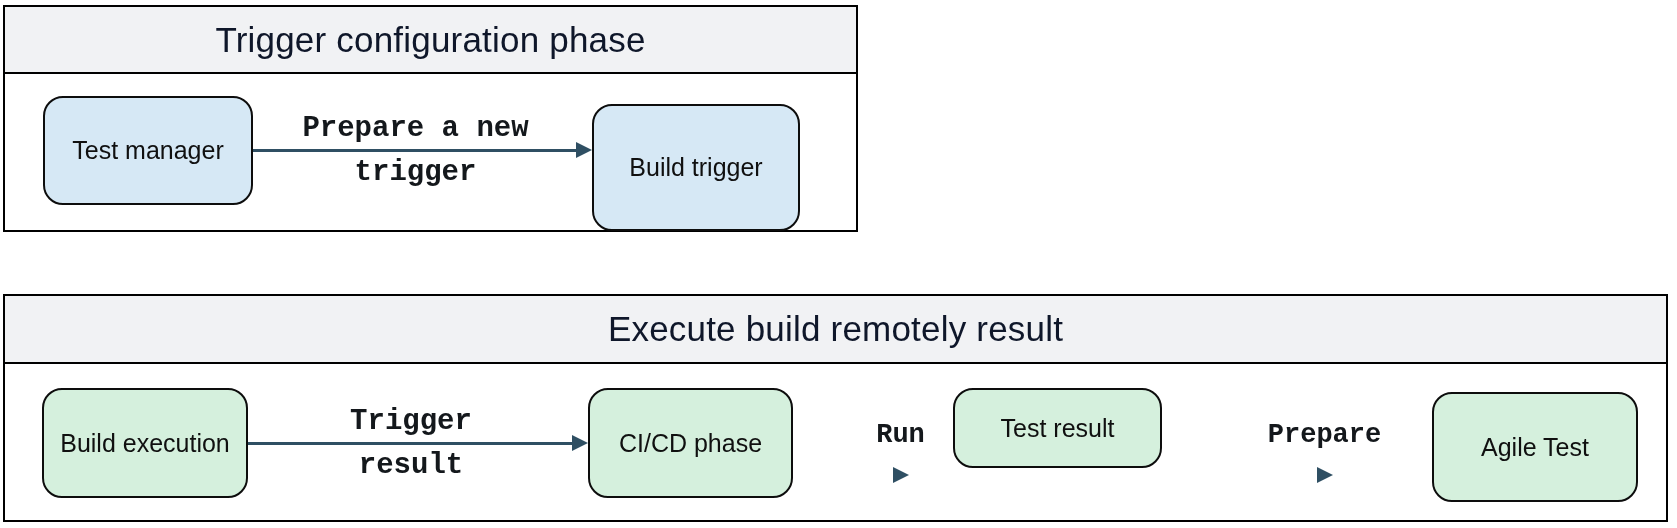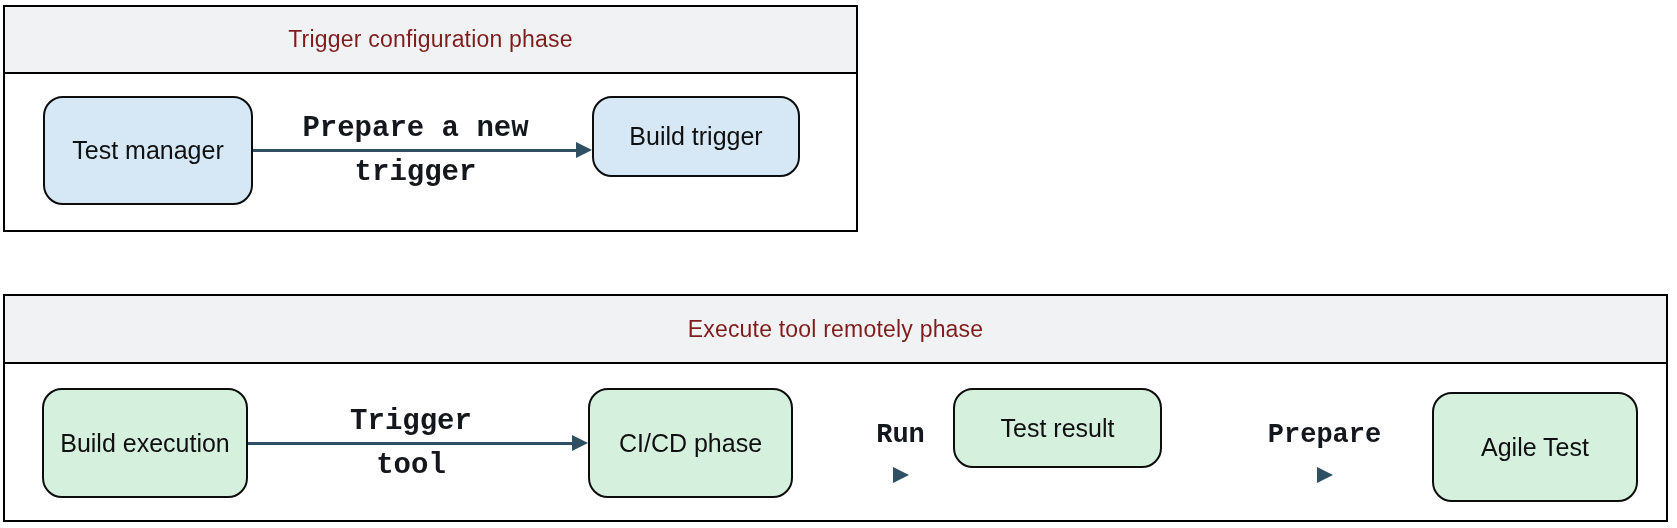--- a/index.html
+++ b/index.html
@@ -16,21 +16,21 @@
     border:2px solid var(--container-border,#000);
     background:#ffffff;
   }
   .phase-header{
     box-sizing:content-box;
     border-bottom:2px solid var(--container-border,#000);
     background:var(--header-fill,#f1f2f4);
     display:flex;align-items:center;justify-content:center;
   }
   .phase-title{
-    font-size:23px;color:#7f1d1d;letter-spacing:0.2px;
+    font-size:35px;color:#0f172a;letter-spacing:0.2px;
   }
   .phase-body{position:relative;}
   .node{
     position:absolute;
     box-sizing:border-box;
     display:flex;align-items:center;justify-content:center;
     border:2px solid var(--node-border,#0d0d0d);
     border-radius:20px;
     font-size:25px;color:#101010;
     text-align:center;
@@ -92,40 +92,40 @@
     <div class="phase-body">
       <div class="node blue" style="left:38px;top:22px;width:210px;height:109px">
         <span>Test manager</span>
       </div>
       <div class="edge" style="left:248px;top:36px;width:339px">
         <div class="eline"></div>
         <div class="ehead"></div>
         <div class="elbl above">Prepare a new</div>
         <div class="elbl below">trigger</div>
       </div>
-      <div class="node blue" style="left:587px;top:22px;width:208px;height:81px">
+      <div class="node blue" style="left:587px;top:30px;width:208px;height:127px">
         <span>Build trigger</span>
       </div>
     </div>
   </section>
 
   <section class="phase" style="left:3px;top:294px;width:1665px;height:228px">
     <header class="phase-header" style="height:66px">
-      <span class="phase-title">Execute tool remotely phase</span>
+      <span class="phase-title">Execute build remotely result</span>
     </header>
     <div class="phase-body">
       <div class="node green" style="left:37px;top:24px;width:206px;height:110px">
         <span>Build execution</span>
       </div>
 
       <div class="edge" style="left:243px;top:39px;width:340px">
         <div class="eline"></div>
         <div class="ehead"></div>
         <div class="elbl above">Trigger</div>
-        <div class="elbl below">tool</div>
+        <div class="elbl below">result</div>
       </div>
 
       <div class="node green" style="left:583px;top:24px;width:205px;height:110px">
         <span>CI/CD phase</span>
       </div>
 
       <div class="edge inline" style="left:788px;top:39px;width:215px">
         <div class="seg"></div>
         <div class="ilbl">Run</div>
         <div class="seg"></div>

